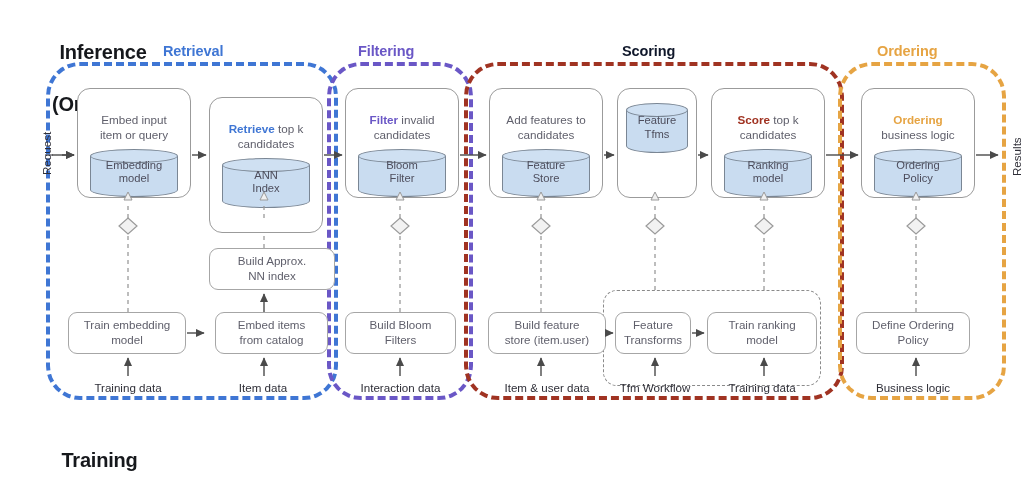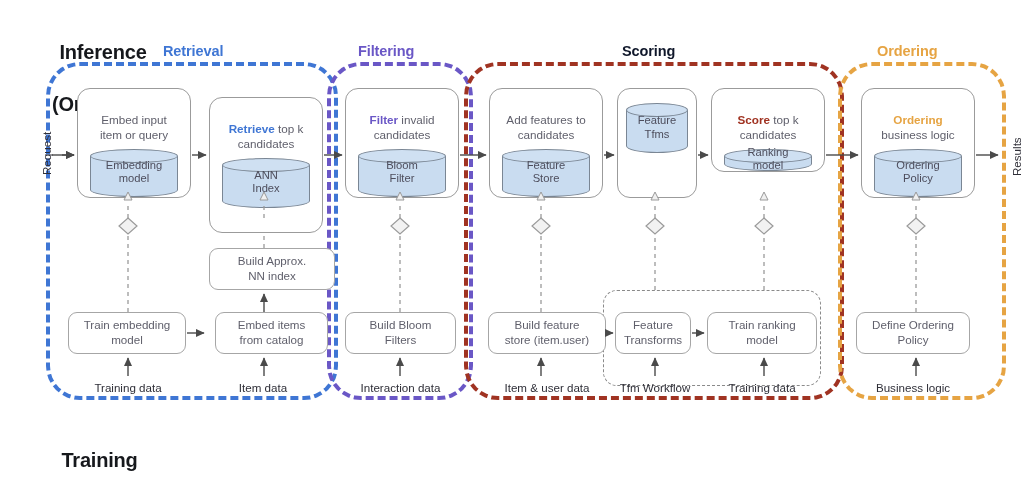--- a/index.html
+++ b/index.html
@@ -221,21 +221,21 @@
   <div class="abs card" style="left:617px; top:88px; width:80px; height:110px;">
     <div class="cyl" style="width:62px; height:50px;">
       <div class="bottom"></div>
         <div class="body"></div>
         <div class="top"></div>
       <div class="lbl">Feature
 Tfms</div>
     </div>
   </div>
 
-  <div class="abs card" style="left:711px; top:88px; width:114px; height:84px;">
+  <div class="abs card" style="left:711px; top:88px; width:114px; height:110px;">
     <div class="card-title">
       <b style="color:#a03322;">Score</b><span> top k
 candidates</span>
     </div>
     <div class="cyl" style="width:88px; height:50px;">
       <div class="bottom"></div>
         <div class="body"></div>
         <div class="top"></div>
       <div class="lbl">Ranking
 model</div>

